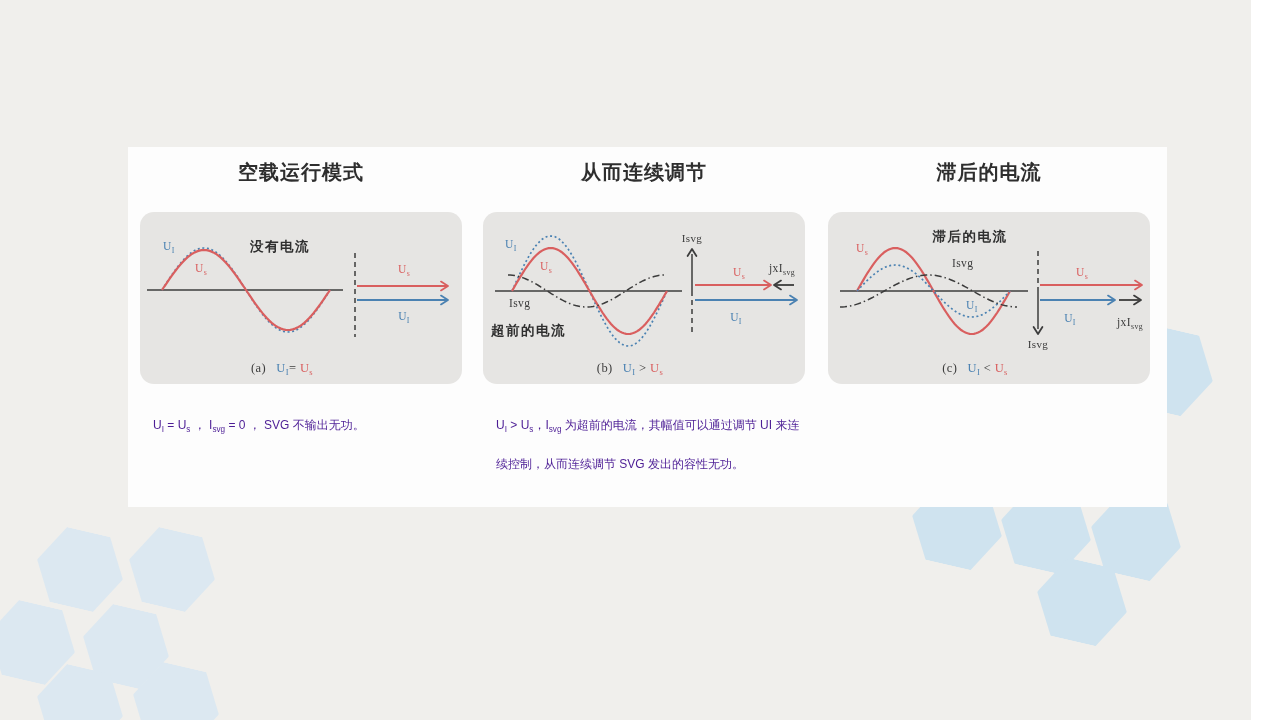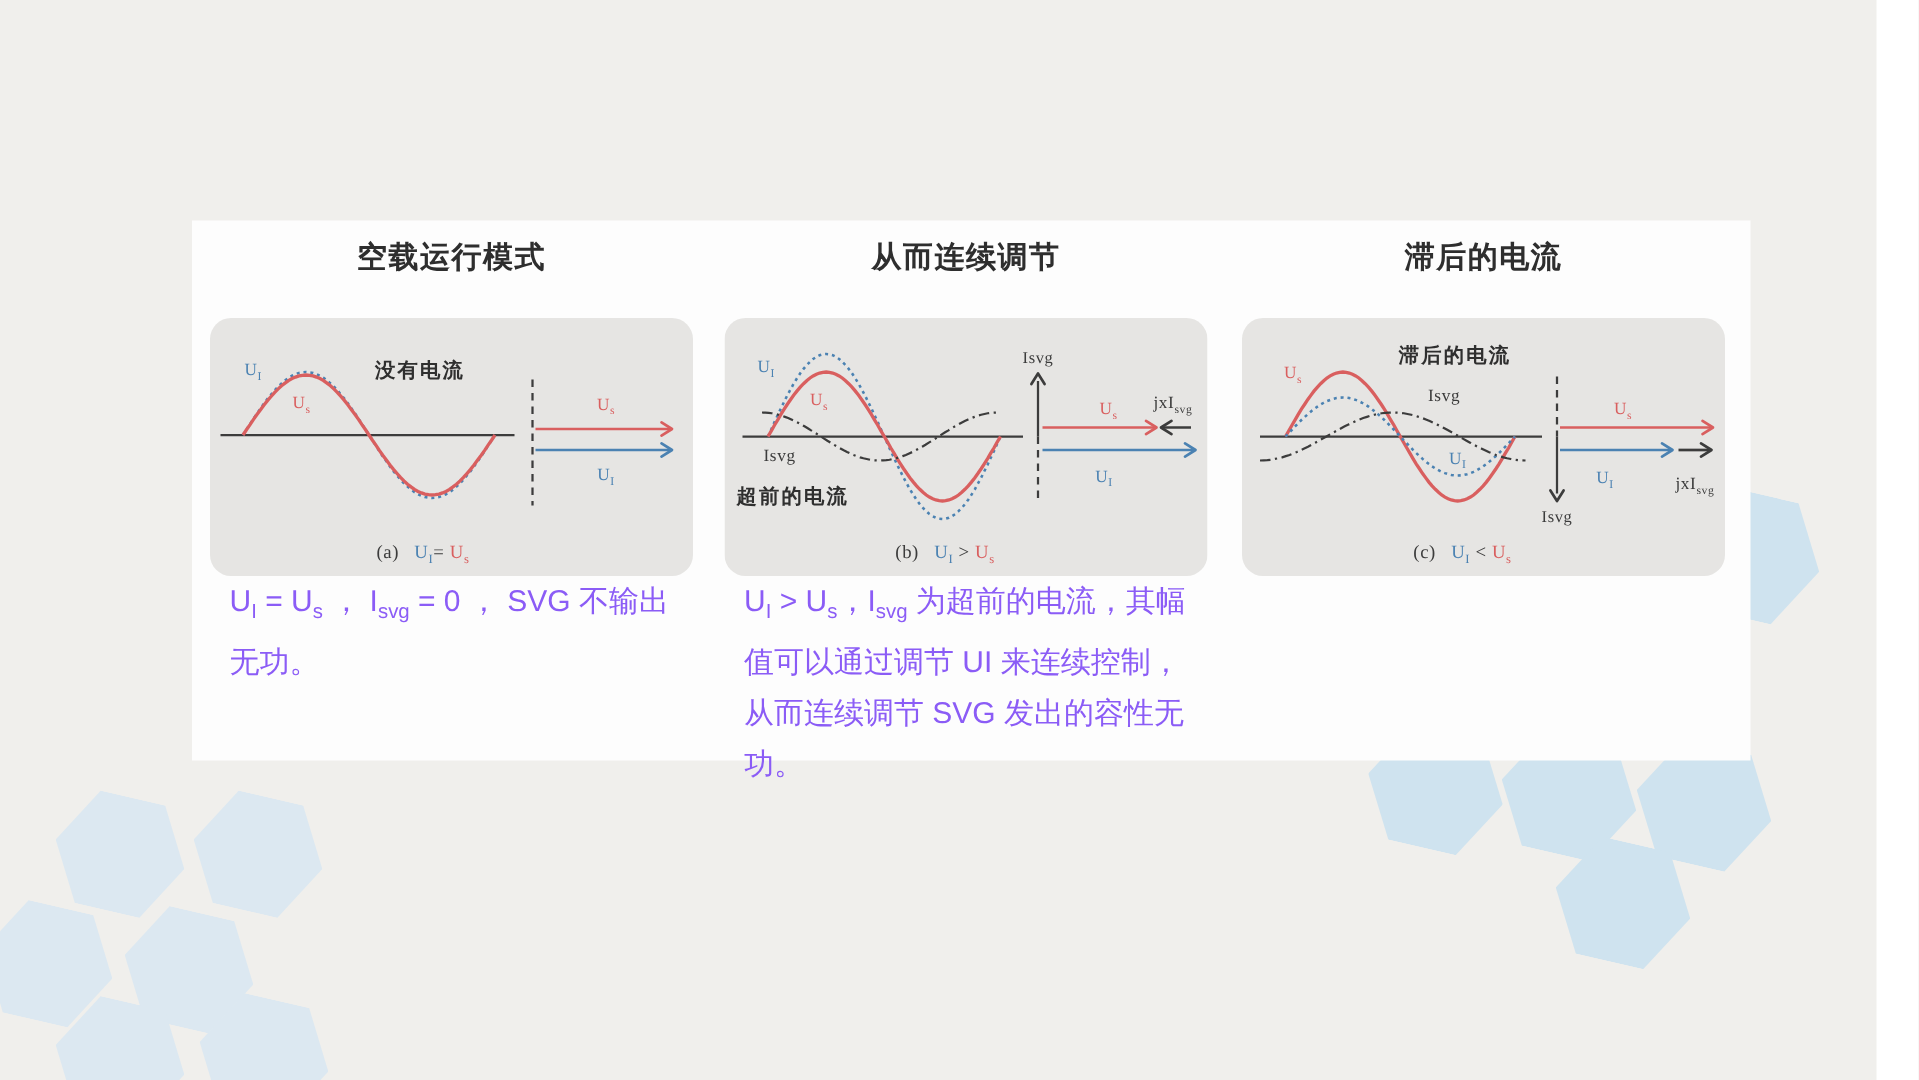--- a/index.html
+++ b/index.html
@@ -8,21 +8,21 @@
   }
   *{margin:0;padding:0;box-sizing:border-box}
   body{font-family:"Liberation Sans","DejaVu Sans",sans-serif}
   .page{position:relative;width:1251px;height:720px;background:var(--page-bg);overflow:hidden}
   .hex-layer{position:absolute;inset:0;z-index:0}
   .hex{position:absolute;clip-path:polygon(25% 0,75% 0,100% 50%,75% 100%,25% 100%,0 50%);transform:rotate(13deg)}
   .card{position:absolute;left:128px;top:147px;width:1039px;height:360px;background:var(--card-bg);z-index:1}
   .col{position:absolute;top:13px;width:322px}
   .title{font-size:20px;line-height:24px;font-weight:bold;color:#2e2e2e;text-align:center;letter-spacing:1px}
   .diagram{display:block;margin-top:28px}
-  .body{padding:0 4px 0 13px;font-size:20px;line-height:34px;color:#8b5cf6}
+  .body{margin-top:24px;padding:0 4px 0 13px;font-size:12px;line-height:34px;color:#4c1d95}
   .body sub{font-size:0.68em}
 </style>
 </head>
 <body>
 
 <div class="page">
   <div class="hex-layer" id="hex-layer">
       <div class="hex" style="left: 36px; top: 531px; width: 88px; height: 77px; background: rgb(220, 232, 241);"></div>
       <div class="hex" style="left: 128px; top: 531px; width: 88px; height: 77px; background: rgb(220, 232, 241);"></div>
       <div class="hex" style="left: -12px; top: 604px; width: 88px; height: 77px; background: rgb(220, 232, 241);"></div>

